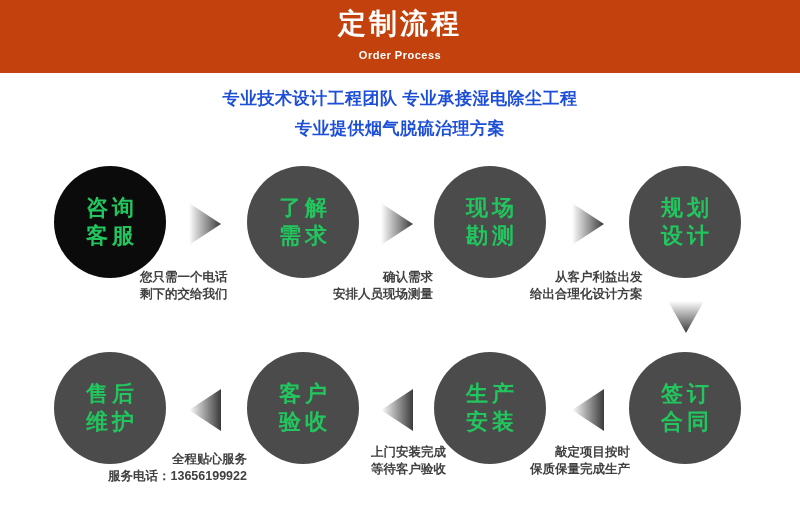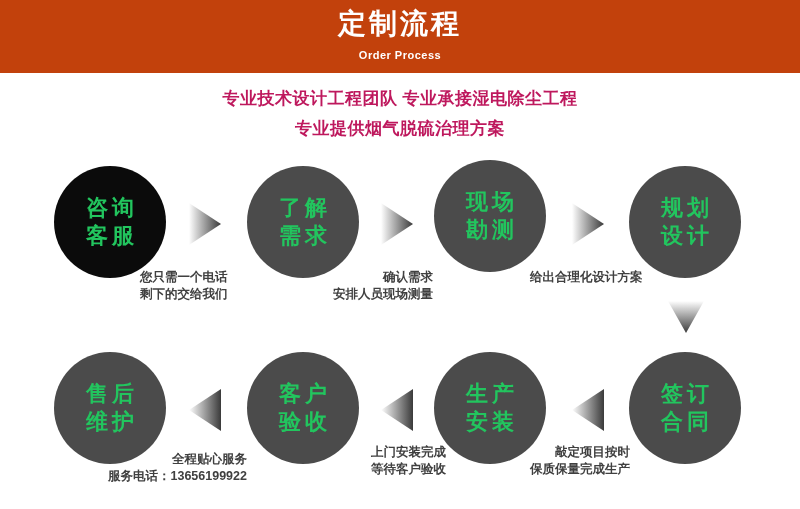--- a/index.html
+++ b/index.html
@@ -41,21 +41,21 @@
     padding-top: 12px;
   }
 
   
   .subtitles {
     position: absolute;
     left: 0;
     top: 84px;
     width: 800px;
     text-align: center;
-    color: #be185d;
+    color: #1d4ed8;
   }
   .subtitle-line {
     font-size: 17px;
     font-weight: bold;
     letter-spacing: 0.5px;
     line-height: 30px;
   }
 
   
   .stage {
@@ -94,21 +94,21 @@
   .arrow {
     position: absolute;
     width: 32px;
     height: 42px;
   }
   .arrow svg { display: block; }
 
   
   #stage-0 { left: 54px;  top: 166px; }
   #stage-1 { left: 247px; top: 166px; }
-  #stage-2 { left: 434px; top: 160px; }
+  #stage-2 { left: 434px; top: 166px; }
   #stage-3 { left: 629px; top: 166px; }
   #stage-4 { left: 54px;  top: 352px; }
   #stage-5 { left: 247px; top: 352px; }
   #stage-6 { left: 434px; top: 352px; }
   #stage-7 { left: 629px; top: 352px; }
 
   #caption-0 { left: 140px; top: 269px; }
   #caption-1 { left: 333px; top: 269px; }
   #caption-2 { left: 530px; top: 269px; }
   #caption-3 { left: 108px; top: 451px; }
@@ -172,20 +172,21 @@
 
 <div class="caption" id="caption-0">
   <div>您只需一个电话</div>
   <div>剩下的交给我们</div>
 </div>
 <div class="caption" id="caption-1">
   <div>确认需求</div>
   <div>安排人员现场测量</div>
 </div>
 <div class="caption" id="caption-2">
+  <div>从客户利益出发</div>
   <div>给出合理化设计方案</div>
 </div>
 <div class="caption" id="caption-3">
   <div>全程贴心服务</div>
   <div>服务电话：13656199922</div>
 </div>
 <div class="caption" id="caption-4">
   <div>上门安装完成</div>
   <div>等待客户验收</div>
 </div>

